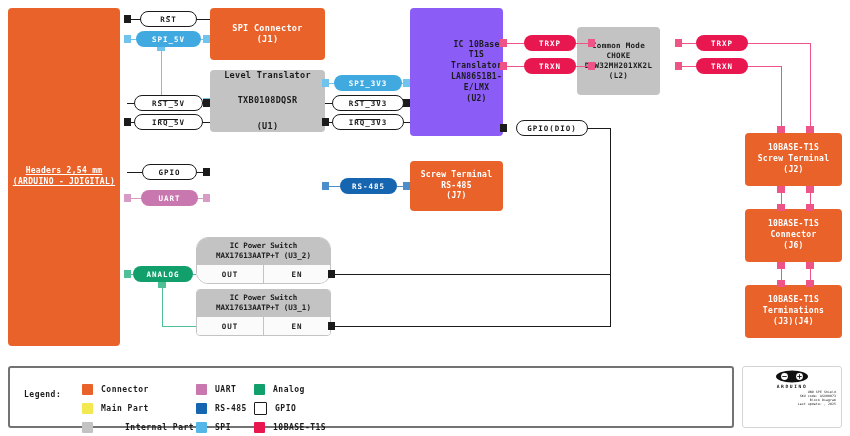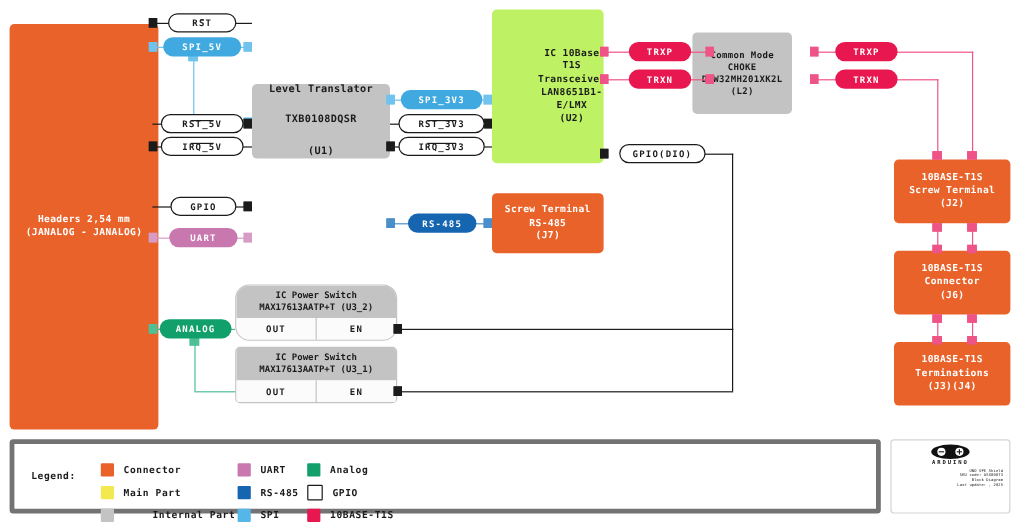--- a/index.html
+++ b/index.html
@@ -5,21 +5,21 @@
   html,body{margin:0;padding:0;background:#ffffff;}
   body{font-family:"DejaVu Sans Mono","Liberation Mono",monospace;}
   #canvas{position:relative;width:850px;height:436px;background:#ffffff;overflow:hidden;}
 
   
   .blk{position:absolute;box-sizing:border-box;border-radius:4px;
        display:flex;flex-direction:column;align-items:center;justify-content:center;
        text-align:center;color:#ffffff;font-weight:700;letter-spacing:.3px;line-height:1.35;}
   .blk .ln{display:block;}
   .connector{background:#E8622A;}
-  .mainpart{background:#bef264;color:#1b1b1b;padding-left:40px;}
+  .mainpart{background:#8b5cf6;color:#1b1b1b;padding-left:40px;}
   .internal{background:#C3C3C3;color:#1b1b1b;}
 
   
   .pill{position:absolute;box-sizing:border-box;border-radius:999px;
         display:flex;align-items:center;justify-content:center;
         font-weight:700;letter-spacing:1px;z-index:6;white-space:nowrap;}
   .pill-gpio{background:#ffffff;border:1.6px solid #1b1b1b;color:#1b1b1b;}
   .pill-spi{background:#3FA9E0;color:#ffffff;}
   .pill-uart{background:#C878AE;color:#ffffff;}
   .pill-rs485{background:#1565B0;color:#ffffff;}
@@ -57,21 +57,21 @@
        border:1px solid #C3C3C3;background:#ffffff;}
   .psw-top{background:#C3C3C3;color:#1b1b1b;text-align:center;font-weight:700;
            line-height:1.35;padding:3px 0 4px;}
   .psw-bot{display:flex;height:19px;}
   .psw-cell{flex:1;display:flex;align-items:center;justify-content:center;
             color:#1b1b1b;font-weight:700;letter-spacing:1px;background:#fbfbfb;}
   .psw-cell+.psw-cell{border-left:1px solid #C3C3C3;}
 
   
   #legend{position:absolute;left:8px;top:366px;width:726px;height:62px;
-          box-sizing:border-box;border:4px solid #737373;border-radius:3px;background:#fff;}
+          box-sizing:border-box;border:2px solid #737373;border-radius:3px;background:#fff;}
   .lg-title{position:absolute;left:14px;top:22px;font-weight:700;color:#1b1b1b;letter-spacing:.5px;}
   .lg-col{position:absolute;top:12px;}
   .lg-row{display:flex;align-items:center;height:18px;margin-bottom:1px;}
   .sw{width:11px;height:11px;margin-right:8px;flex:0 0 auto;border-radius:1px;}
   .sw-gpio{background:#fff;border:1.6px solid #1b1b1b;}
   .lg-lbl{color:#1b1b1b;font-weight:700;letter-spacing:.5px;white-space:nowrap;}
 
   
   #info{position:absolute;left:742px;top:366px;width:100px;height:62px;
         box-sizing:border-box;border:1px solid #d4d4d4;border-radius:3px;background:#fff;
@@ -165,36 +165,40 @@
   <div class="ar ar-l a-black" style="left:328px;top:270px;"></div>
   <div class="ar ar-l a-black" style="left:328px;top:322px;"></div>
 
   <div class="w wh c-an" style="left:184px;top:274px;width:12px;"></div>
   <div class="w wh c-an" style="left:127px;top:274px;width:14px;"></div>
   <div class="ar ar-l a-an" style="left:124px;top:270px;"></div>
   <div class="w wv c-an" style="left:162px;top:283px;height:43px;"></div>
   <div class="w wh c-an" style="left:162px;top:326px;width:34px;"></div>
   <div class="ar ar-u a-an" style="left:158px;top:281px;"></div>
 
-  <div class="blk connector" style="left:8px;top:20px;width:124px;height:338px;font-size:8px;">
+  <div class="blk connector" style="left:8px;top:8px;width:112px;height:338px;font-size:8px;text-decoration:underline;">
     <span class="ln">Headers 2,54 mm</span>
-    <span class="ln">(JANALOG - JANALOG)</span>
-  </div>
-
+    <span class="ln">(ARDUINO - JDIGITAL)</span>
+  </div>
+
+  <div class="blk connector" style="left:210px;top:8px;width:115px;height:52px;font-size:8.5px;">
+    <span class="ln">SPI Connector</span>
+    <span class="ln">(J1)</span>
+  </div>
 
   <div class="blk internal" style="left:210px;top:70px;width:115px;height:62px;font-size:8.5px;justify-content:space-between;">
     <span class="ln">Level Translator</span>
     <span class="ln">TXB0108DQSR</span>
     <span class="ln">(U1)</span>
   </div>
 
 
   <div class="blk mainpart" style="left:410px;top:8px;width:93px;height:128px;font-size:8px;">
     <span class="ln">IC 10Base T1S</span>
-    <span class="ln">Transceiver</span>
+    <span class="ln">Translator</span>
     <span class="ln">LAN8651B1-E/LMX</span>
     <span class="ln">(U2)</span>
   </div>
 
   <div class="blk internal" style="left:577px;top:27px;width:83px;height:68px;font-size:7.5px;">
     <span class="ln">Common Mode</span>
     <span class="ln">CHOKE</span>
     <span class="ln">DLW32MH201XK2L</span>
     <span class="ln">(L2)</span>
   </div>

